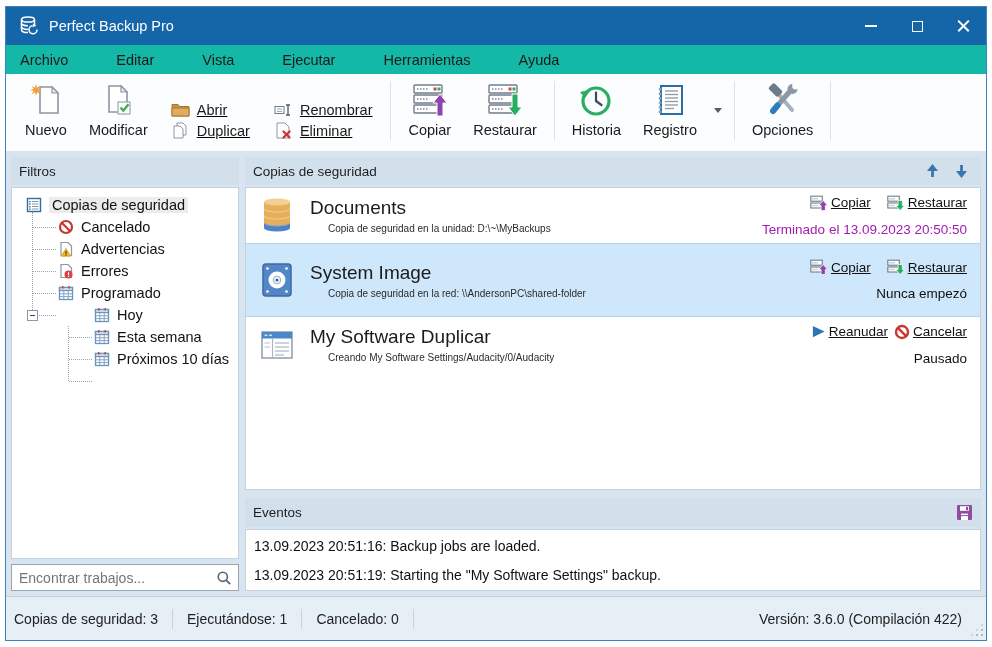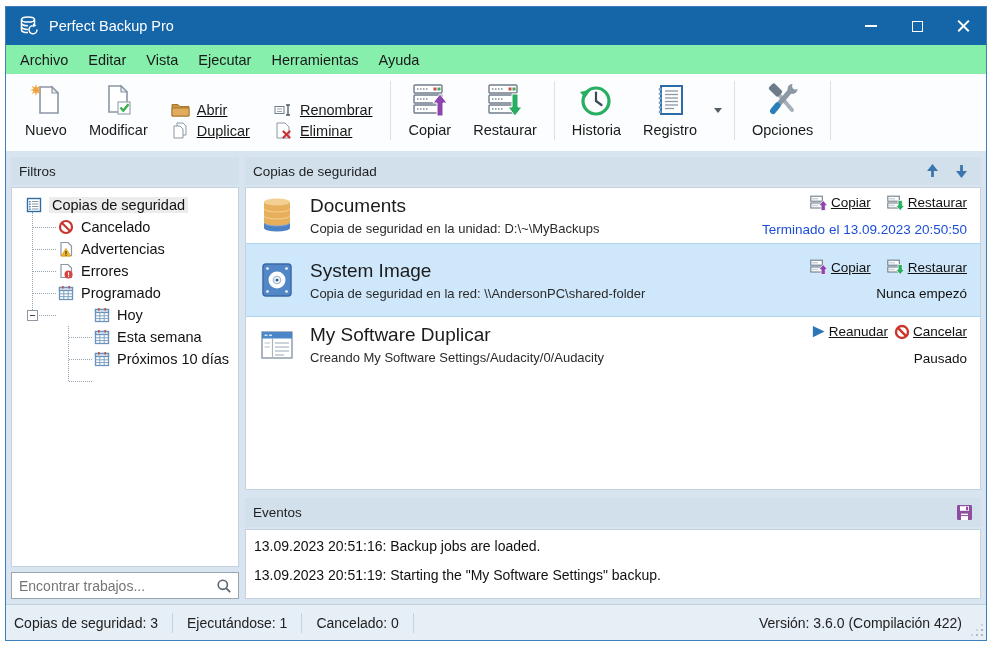--- a/index.html
+++ b/index.html
@@ -15,21 +15,21 @@
   .tb-controls { margin-left:auto; display:flex; height:100%; }
   .ctl { width:46px; height:100%; display:flex; align-items:center; justify-content:center; cursor:default; }
   .ctl-min-bar { width:12px; height:2px; background:#fff; }
   .ctl-max-box { width:11px; height:11px; border:1.5px solid #fff; }
   .ctl-x { position:relative; width:13px; height:13px; }
   .ctl-x span { position:absolute; left:-1px; top:5.5px; width:15px; height:1.8px; background:#fff; }
   .ctl-x span:first-child { transform:rotate(45deg); }
   .ctl-x span:last-child { transform:rotate(-45deg); }
 
   
-  .menubar { height:29px; background:#86efac; display:flex; align-items:center; padding-left:4px; flex:0 0 auto; }
+  .menubar { height:29px; background:#14b8a6; display:flex; align-items:center; padding-left:4px; flex:0 0 auto;gap:28px; }
   .menu-item { font-size:14.5px; color:#1a1a1a; padding:4px 10px; }
 
   
   .toolbar { height:77px; background:#fcfdfe; display:flex; align-items:stretch; padding:4px 6px 8px 8px; flex:0 0 auto; }
   .btn-big { display:flex; flex-direction:column; align-items:center; justify-content:flex-start; padding:3px 11px 0; }
   .btn-big .ico { height:38px; display:flex; align-items:center; }
   .btn-big .lbl { font-size:14.5px; color:#1a1a1a; margin-top:3px; }
   .stack { display:flex; flex-direction:column; justify-content:flex-end; padding:2px 10px;text-decoration:underline; }
   .btn-small { display:flex; align-items:center; gap:7px; font-size:14.5px; color:#1a1a1a; padding:2px 2px; }
   .sep { width:1px; background:#d8e2ea; margin:3px 6px; }
@@ -64,38 +64,38 @@
   
   .main { flex:1 1 auto; display:flex; flex-direction:column; min-width:0; min-height:0; }
   .list-head { justify-content:space-between; }
   .head-arrows { display:flex; gap:14px; align-items:center; padding-right:4px; }
   .list { background:#ffffff; border:1px solid #c3d2de; margin-top:2px; height:303px; flex:0 0 auto; }
   .item { height:55px; display:flex; align-items:center; padding:0 0 0 12px; background:#fff; }
   .item.selected { background:#cfe7fa; border-top:1px solid #aed4f0; border-bottom:1px solid #aed4f0; height:74px; }
   .item-ico { width:40px; flex:0 0 auto; display:flex; align-items:center; }
   .item-text { margin-left:12px; min-width:0; }
   .item-name { font-size:19px; color:#1b1b1b; }
-  .item-desc { font-size:13px; color:#2b2b2b; margin-top:4px; }
+  .item-desc { font-size:10px; color:#2b2b2b; margin-top:4px;margin-left:18px; }
   .item-right { margin-left:auto; display:flex; flex-direction:column; align-items:flex-end;
     padding-right:13px; gap:11px; }
   .links { display:flex; align-items:center; gap:4px; }
   .link { display:flex; align-items:center; gap:3px; }
   .link + .link { margin-left:12px; }
   .link a { font-size:13.5px; color:#111; text-decoration:underline; }
   .status { font-size:13.5px; color:#111; }
-  .status.green { color:#1d4ed8;text-align:center; }
+  .status.green { color:#a21caf;text-align:center; }
 
   .events-gap { height:8px; flex:0 0 auto; }
   .events-head { justify-content:space-between; height:29px; }
   .events-body { flex:1 1 auto; background:#fff; border:1px solid #c3d2de; margin-top:2px;
     padding:8px 8px 0; min-height:0; }
   .event-line { font-size:14px; color:#111; margin-bottom:13px; }
 
   
-  .statusbar { height:36px; background:#e6eef6; border-top:1px solid #c2cfdc; display:flex;
+  .statusbar { height:44px; background:#e6eef6; border-top:1px solid #c2cfdc; display:flex;
     align-items:center; font-size:14px; color:#222; flex:0 0 auto; position:relative; }
   .sb-seg { padding:0 14px 0 8px; border-right:1px solid #c5d3e0; height:20px; display:flex; align-items:center; }
   .sb-seg + .sb-seg { padding-left:14px; }
   .sb-version { margin-left:auto; padding-right:24px; }
   .grip { position:absolute; right:3px; bottom:4px; width:2px; height:2px; background:#adbac6;
     box-shadow:0 -5px #adbac6, 0 -10px #c9d4de, -5px 0 #adbac6, -5px -5px #c9d4de, -10px 0 #c9d4de; }
 </style>
 </head>
 <body>
 

